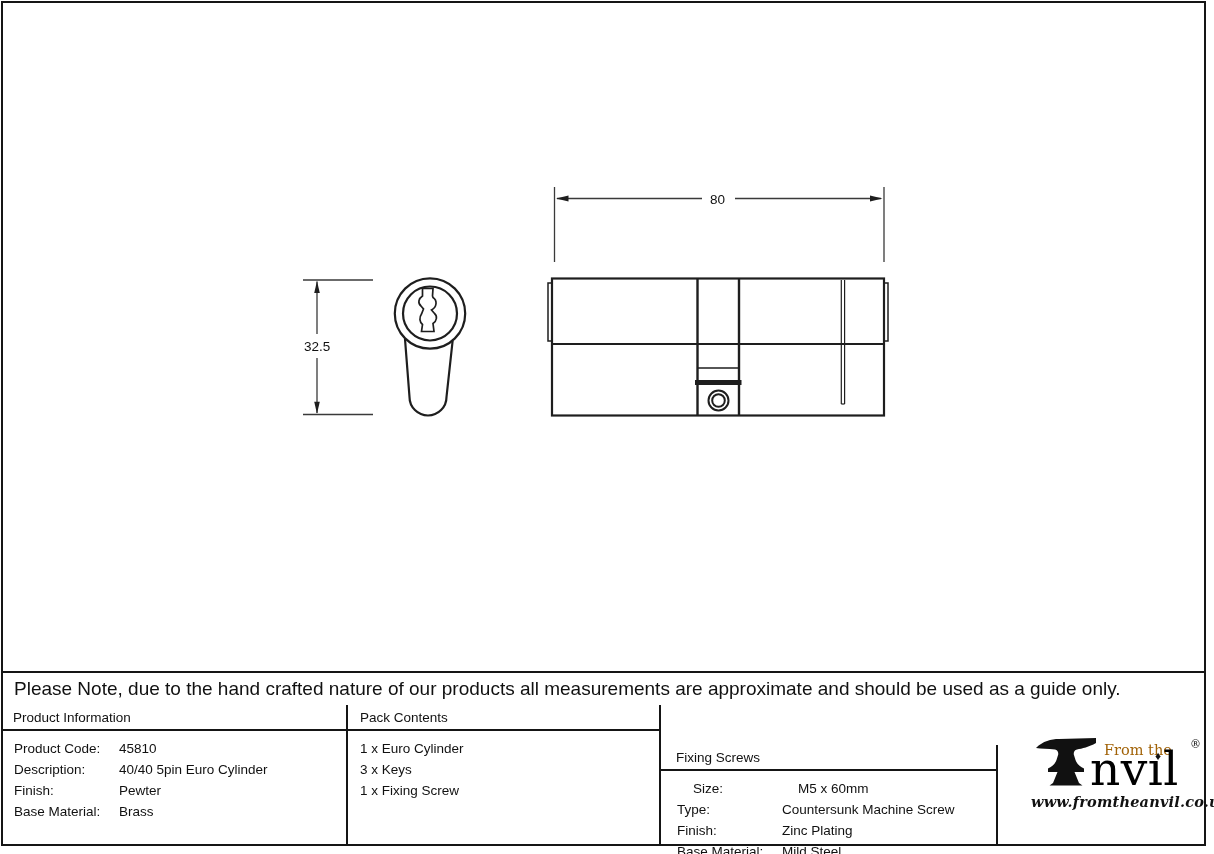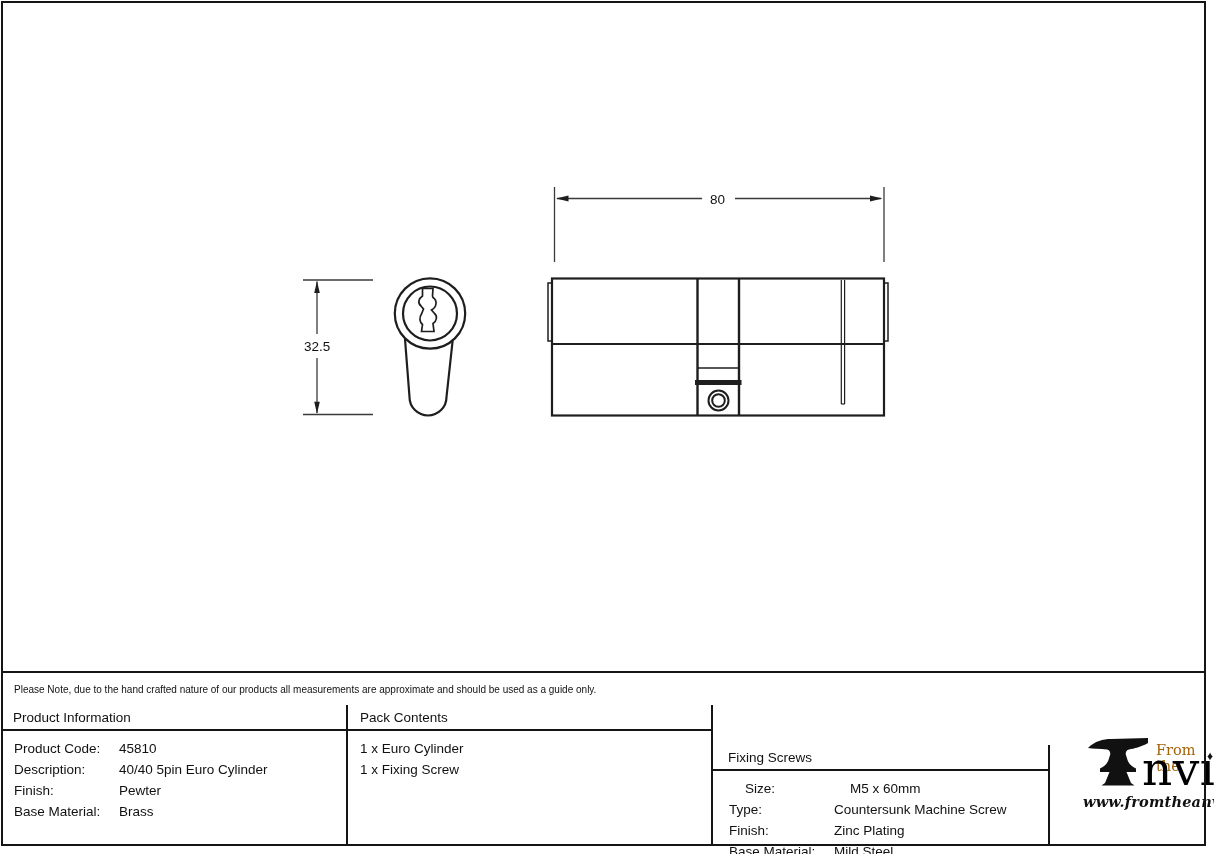--- a/index.html
+++ b/index.html
@@ -13,30 +13,30 @@
     position:absolute;left:1px;top:1px;width:1205px;height:845px;
     border:2.5px solid #151515;box-sizing:border-box;pointer-events:none;z-index:10;
   }
   
   .drawing{position:absolute;left:0;top:0;width:1036px;height:672px;}
   .drawing svg{display:block;}
   
   .note-row{
     position:absolute;left:1px;top:671px;width:1205px;height:36px;box-sizing:border-box;
     border-top:2.2px solid #151515;border-bottom:2.2px solid #151515;
-    display:flex;align-items:center;padding-left:13px;font-size:10px;background:#fff;
+    display:flex;align-items:center;padding-left:13px;font-size:19px;background:#fff;
   }
   
   .spec-table{
     position:absolute;left:1px;top:705px;width:1205px;height:141px;box-sizing:border-box;
     display:flex;background:#fff;
   }
   .tcol{box-sizing:border-box;border-right:2.2px solid #151515;}
   .tcol.c1{width:347px;}
-  .tcol.c2{width:365px;}
+  .tcol.c2{width:313px;}
   .tcol.c3{width:337px;margin-top:40px;}
   .tcol.logo-box{flex:1;border-right:none;position:relative;}
   .col-header{
     height:26px;box-sizing:border-box;border-bottom:2.2px solid #151515;
     display:flex;align-items:center;padding-left:12px;font-size:13.5px;
   }
   .col-body{padding-top:7px;font-size:13.5px;}
   .trow{display:flex;height:21px;align-items:center;padding-left:13px;}
   .tlabel{width:105px;flex:none;}
   .pc-item{height:21px;display:flex;align-items:center;padding-left:12px;font-size:13.5px;}
@@ -149,20 +149,21 @@
         <span class="tlabel">Base Material:</span>
         <span class="tvalue">Brass</span>
       </div>
     </div>
   </div>
 
   <div class="tcol c2">
     <div class="col-header">Pack Contents</div>
     <div class="col-body">
       <div class="pc-item">1 x Euro Cylinder</div>
+      <div class="pc-item">3 x Keys</div>
       <div class="pc-item">1 x Fixing Screw</div>
     </div>
   </div>
 
   <div class="tcol c3">
     <div class="col-header" style="padding-left:15px;">Fixing Screws</div>
     <div class="col-body">
       <div class="trow" style="padding-left:32px;">
         <span class="tlabel">Size:</span>
         <span class="tvalue">M5 x 60mm</span>

